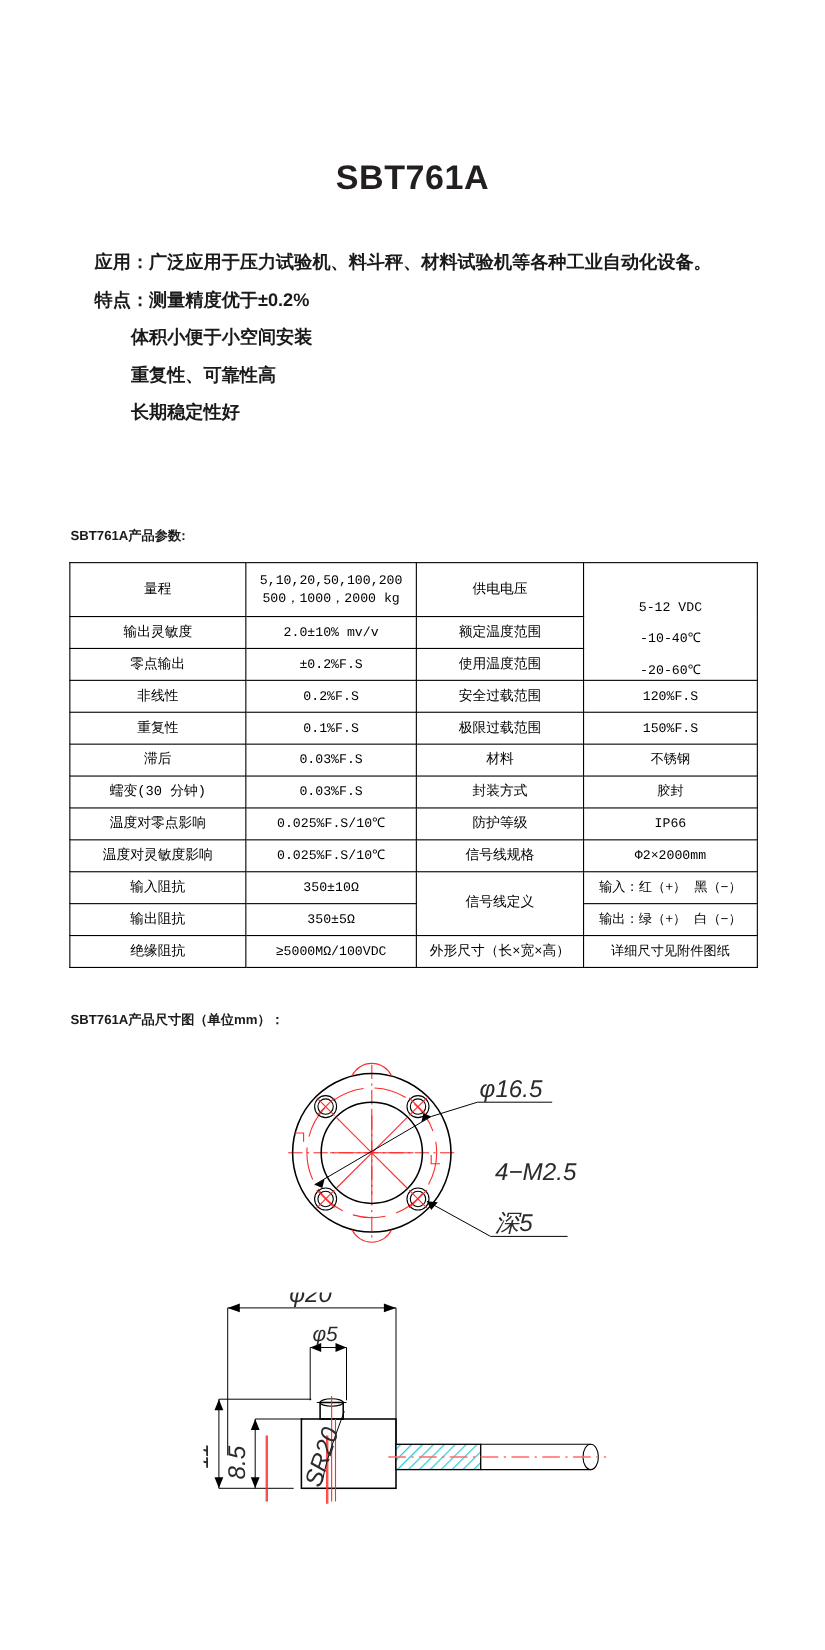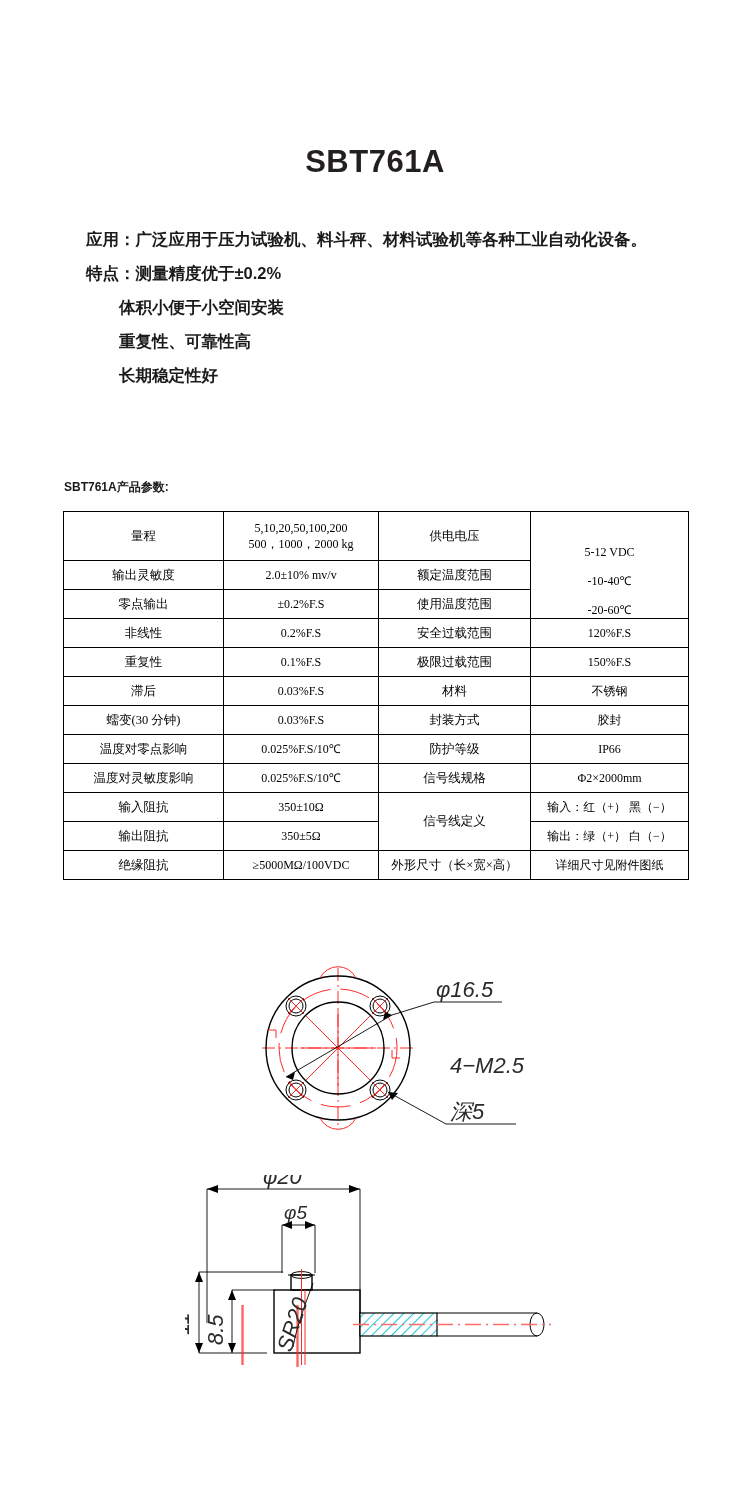--- a/index.html
+++ b/index.html
@@ -29,21 +29,21 @@
     position:absolute;font-size:12px;font-weight:bold;color:#1a1a1a;
     white-space:nowrap;
   }
   #params-head{left:64px;top:479px;}
   #dims-head{left:64px;top:919px;}
 
   
   .spec-wrap{position:absolute;left:63px;top:511px;width:625px;}
   table.spec{
     border-collapse:collapse;width:625px;
-    font-family:Liberation Serif, serif;
+    font-family:Liberation Mono, monospace;
     table-layout:fixed;
   }
   table.spec td{
     border:1px solid #000;
     text-align:center;vertical-align:middle;
     font-size:12px;color:#000;
     padding:0 2px;line-height:1.35;
   }
   table.spec td.lab{font-size:12.5px;}
   table.spec td.val{font-size:12px;}
@@ -173,20 +173,21 @@
         <tr class="r-std">
           <td class="lab">绝缘阻抗</td>
           <td class="val">≥5000MΩ/100VDC</td>
           <td class="lab">外形尺寸（长×宽×高）</td>
           <td class="val">详细尺寸见附件图纸</td>
         </tr>
       </tbody>
     </table>
   </div>
 
+  <div class="sect-head" id="dims-head">SBT761A产品尺寸图（单位mm）：</div>
 
   <div class="draw" id="flange-draw">
     <svg width="300" height="195" viewBox="0 0 300 195">
 
       <g>
         <line class="cl-d" x1="88" y1="8" x2="88" y2="168"></line>
         <line class="cl-d" x1="12" y1="88" x2="166" y2="88"></line>
       </g>
 
       <circle class="ln" cx="88" cy="88" r="72"></circle>

